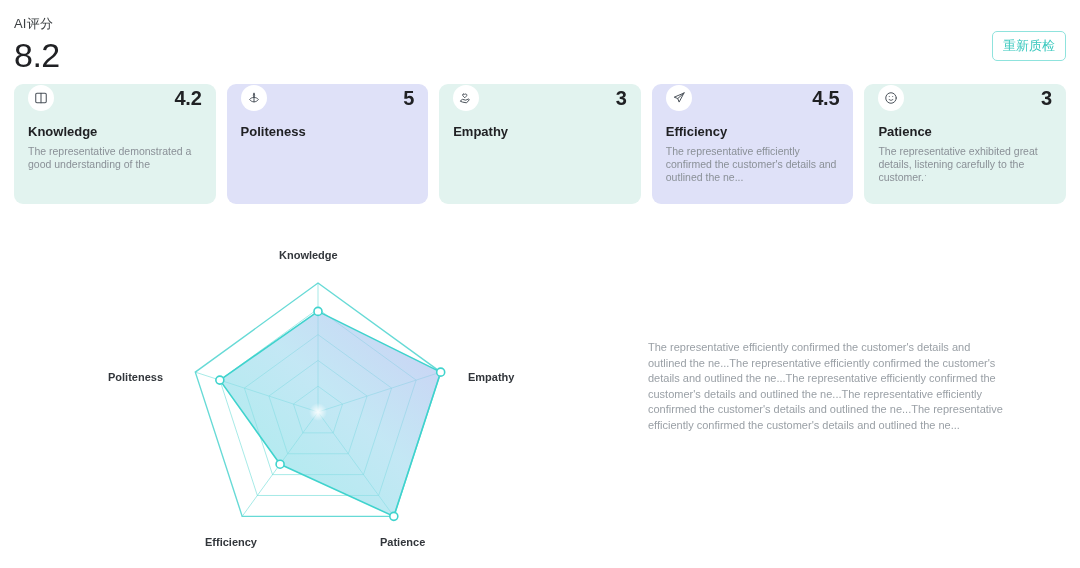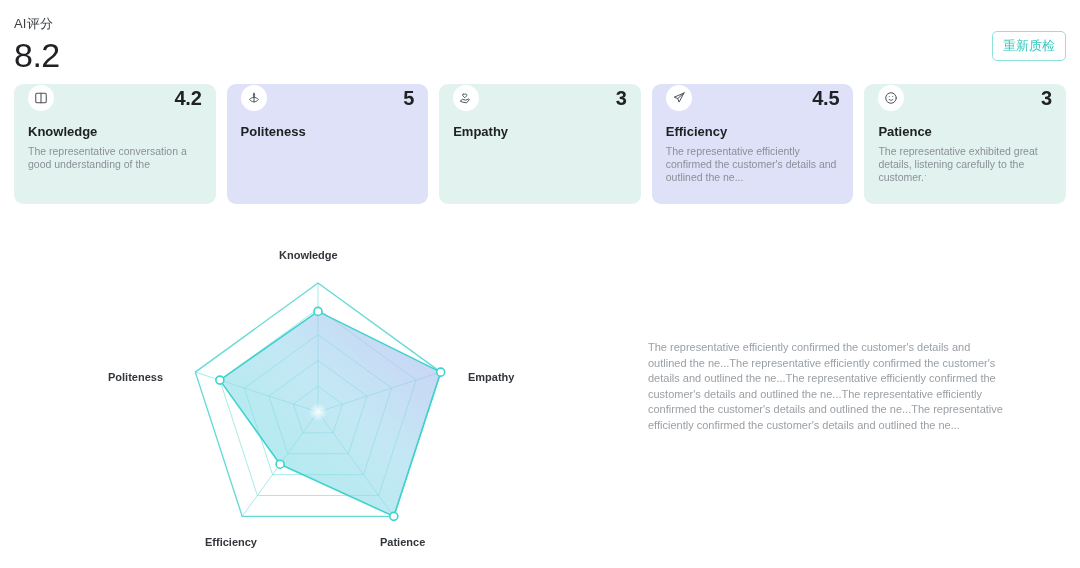--- a/index.html
+++ b/index.html
@@ -102,21 +102,21 @@
       <div class="card-top">
         <span class="icon-circle">
           <svg width="14" height="14" viewBox="0 0 24 24" fill="none" stroke="#4a5159" stroke-width="1.8" stroke-linecap="round" stroke-linejoin="round">
             <rect x="3" y="4" width="18" height="16" rx="2"></rect>
               <line x1="12" y1="4" x2="12" y2="20"></line>
           </svg>
         </span>
         <span class="card-score">4.2</span>
       </div>
       <div class="card-title">Knowledge</div>
-      <div class="card-desc">The representative conversation a good understanding of the</div>
+      <div class="card-desc">The representative demonstrated a good understanding of the</div>
     </div>
 
     <div class="card lavender">
       <div class="card-top">
         <span class="icon-circle">
           <svg width="14" height="14" viewBox="0 0 24 24" fill="none" stroke="#4a5159" stroke-width="1.7" stroke-linecap="round" stroke-linejoin="round">
             <path d="M12 4c1.6 1.8 1.6 4.6 0 6.4C10.4 8.6 10.4 5.8 12 4z"></path>
             <path d="M12 11c-3.5 0-6 1.6-7.5 3.4C6 17 9 18.6 12 18.6s6-1.6 7.5-4.2C18 12.6 15.5 11 12 11z"></path>
             <path d="M12 11v7.6"></path>
           </svg>

